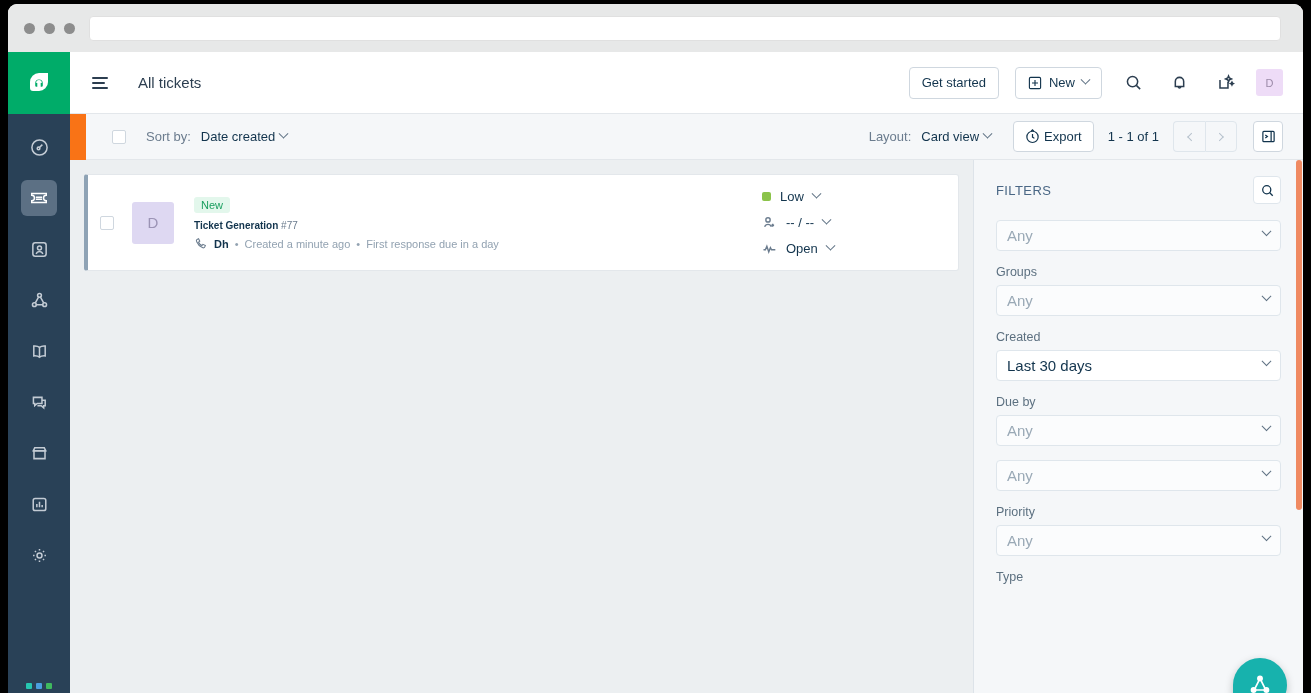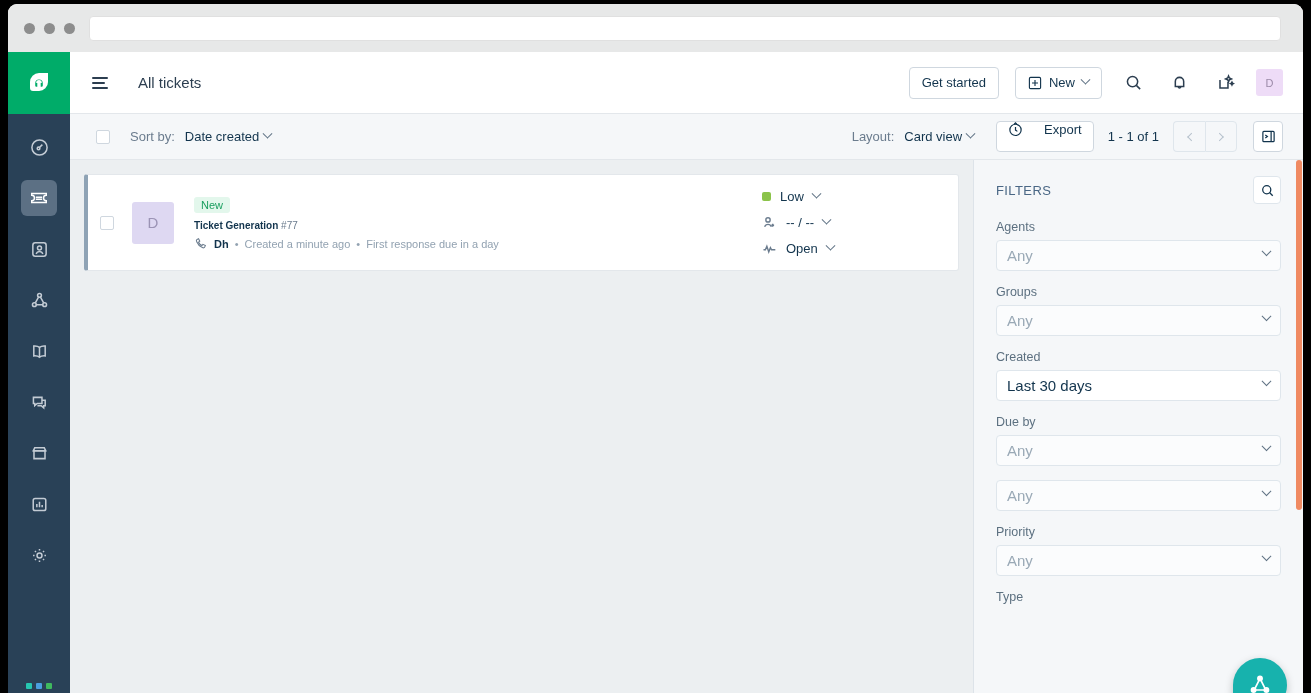--- a/index.html
+++ b/index.html
@@ -85,30 +85,30 @@
   .hicon svg { stroke: #2c3e50; fill: none; stroke-width: 1.6; }
   #avatar-top {
     width: 27px; height: 27px; border-radius: 3px; background: #eedcf7;
     color: #9b8aa8; font-size: 11px; display: flex; align-items: center;
     justify-content: center; cursor: pointer;
   }
 
   
   #toolbar {
     height: 46px; background: #f5f7f9; border-bottom: 1px solid #e3e7eb;
-    display: flex; align-items: center; padding: 0 20px 0 26px; gap: 10px;
+    display: flex; align-items: center; padding: 0 20px 0 26px; gap: 10px; margin-left: 16px;
   }
   .cbox { width: 14px; height: 14px; border: 1px solid #cfd7df; border-radius: 2px; background: #fff; cursor: pointer; }
   .lbl { font-size: 13px; color: #6b7c8e; }
   .drop { font-size: 13px; color: #12344d; display: flex; align-items: center; gap: 5px; cursor: pointer; }
   .chev { display: inline-block; width: 7px; height: 7px; border-right: 1.4px solid #5e7183; border-bottom: 1.4px solid #5e7183; transform: rotate(45deg) translate(-2px,-2px); }
   #export-btn {
     height: 31px; padding: 0 11px; border: 1px solid #cfd7df; background: #fff;
     border-radius: 4px; font-size: 13px; color: #12344d;
-    display: flex; align-items: flex-start; gap: 21px; cursor: pointer;
+    display: flex; align-items: center; gap: 4px; cursor: pointer;
   }
   #count { font-size: 13px; color: #12344d; padding: 0 4px; }
   .pager {
     width: 32px; height: 31px; border: 1px solid #dfe6ec; background: #f5f7f9;
     display: flex; align-items: center; justify-content: center; cursor: pointer;
   }
   .pager:first-of-type { border-radius: 4px 0 0 4px; border-right: none; }
   .pager:last-of-type { border-radius: 0 4px 4px 0; }
   .pchev { width: 6px; height: 6px; border-right: 1.5px solid #b5c1cc; border-bottom: 1.5px solid #b5c1cc; }
   #panel-toggle {
@@ -424,21 +424,20 @@
             <div id="filters-title">FILTERS</div>
             <div id="filter-search">
               <svg width="15" height="15" viewBox="0 0 20 20" style="stroke:#12344d;fill:none;stroke-width:1.7">
                 <circle cx="9" cy="9" r="5.4"></circle>
                   <path d="M13 13l4 4"></path>
               </svg>
             </div>
           </div>
           <div id="filter-groups">
               <div class="f-group">
-                <div class="f-label">Agents</div>
                 <div class="f-select">
                   <span>Any</span>
                   <span class="fchev"></span>
                 </div>
               </div>
               <div class="f-group">
                 <div class="f-label">Groups</div>
                 <div class="f-select">
                   <span>Any</span>
                   <span class="fchev"></span>

